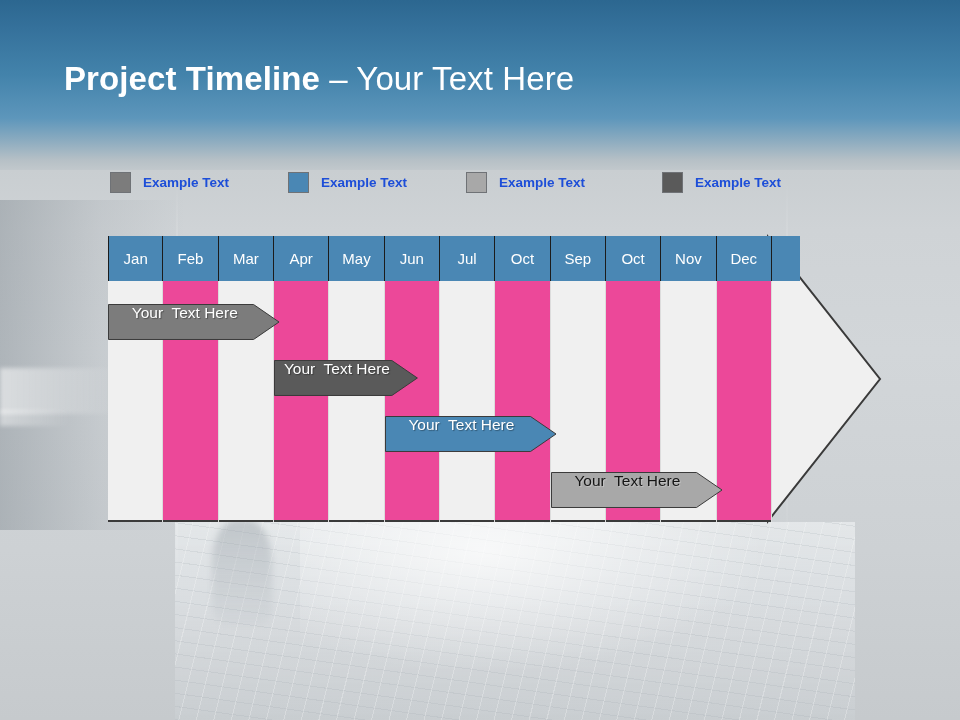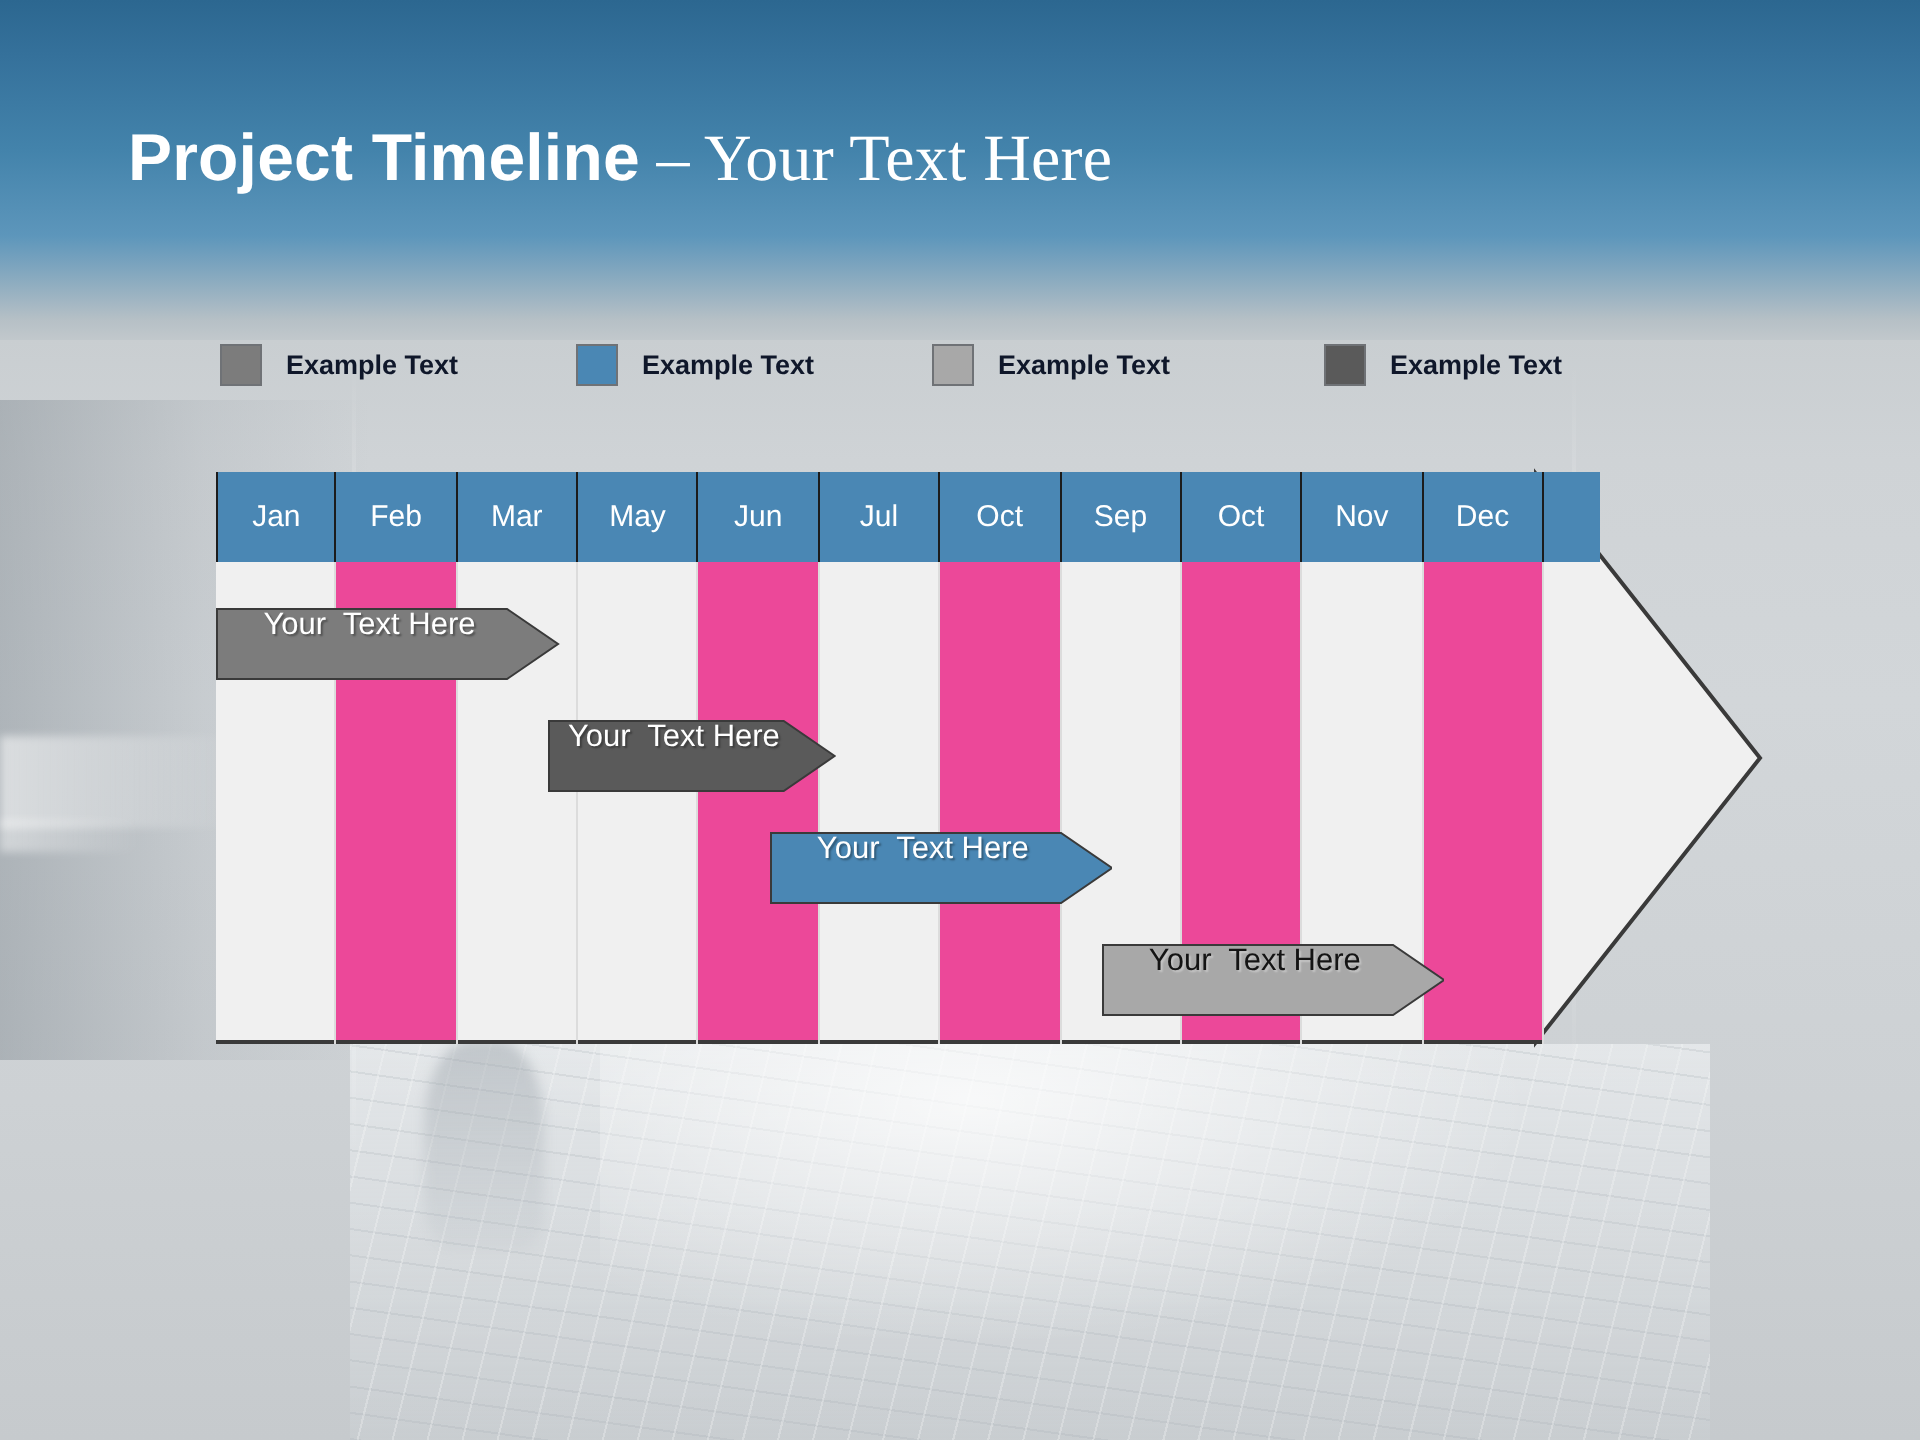--- a/index.html
+++ b/index.html
@@ -105,21 +105,21 @@
   .title {
     position: absolute;
     left: 64px;
     top: 60px;
     font-size: 33px;
     color: #ffffff;
     letter-spacing: 0.1px;
     white-space: nowrap;
   }
   .title .bold { font-weight: bold; }
-  .title .light { font-weight: normal; font-family: Liberation Serif, serif; }
+  .title .light { font-weight: normal; }
 
   
   .legend {
     position: absolute;
     left: 110px;
     top: 170px;
     width: 720px;
     height: 24px;
   }
   .legend-item {
@@ -133,21 +133,21 @@
     width: 21px;
     height: 21px;
     border: 1px solid #6f7276;
     box-sizing: border-box;
     flex: 0 0 auto;
   }
   .legend-label {
     margin-left: 12px;
     font-size: 13.5px;
     font-weight: bold;
-    color: #0f172a;
+    color: #1d4ed8;
     white-space: nowrap;
   }
 
   
   .chart {
     position: absolute;
     left: 108px;
     top: 236px;
     width: 772px;
     height: 250px;
@@ -276,20 +276,24 @@
           <div class="col-body"></div>
         </div>
         <div class="col even">
           <div class="col-head">Feb</div>
           <div class="col-body"></div>
         </div>
         <div class="col odd">
           <div class="col-head">Mar</div>
           <div class="col-body"></div>
         </div>
+        <div class="col even">
+          <div class="col-head">Apr</div>
+          <div class="col-body"></div>
+        </div>
         <div class="col odd">
           <div class="col-head">May</div>
           <div class="col-body"></div>
         </div>
         <div class="col even">
           <div class="col-head">Jun</div>
           <div class="col-body"></div>
         </div>
         <div class="col odd">
           <div class="col-head">Jul</div>

